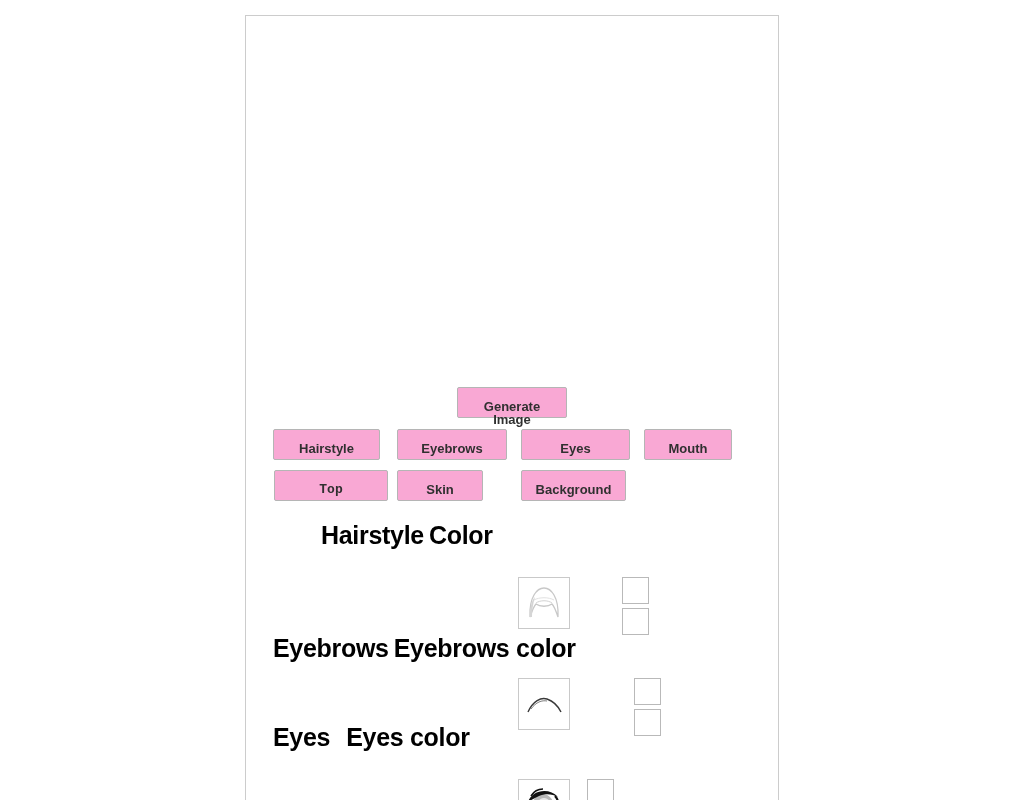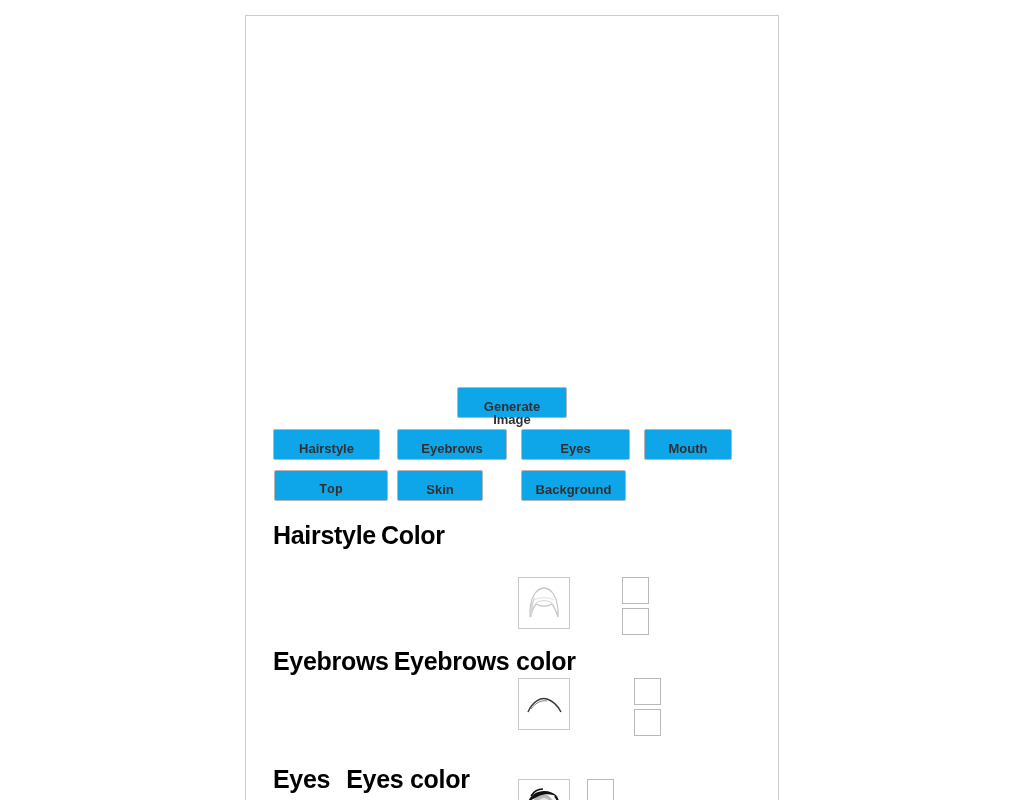--- a/index.html
+++ b/index.html
@@ -47,21 +47,21 @@
     top: 371px;
     width: 532px;
     text-align: center;
   }
 
   button.ui-btn {
     font-family: "Liberation Sans", sans-serif;
     font-size: 13px;
     font-weight: bold;
     color: #303030;
-    background: #0ea5e9;
+    background: #f9a8d4;
     border: 1px solid #b5b5b5;
     border-radius: 2px;
     padding: 12px;
     cursor: pointer;
     box-sizing: border-box;
     line-height: 1;
     text-align: center;
   }
 
   #btn-generate {
@@ -118,31 +118,31 @@
     width: 27px;
     height: 27px;
     border: 1px solid #b9b9b9;
     background: #ffffff;
     box-sizing: border-box;
     cursor: pointer;
     margin-bottom: 4px;
   }
 
   
-  #sec-hairstyle .section-heads { top: 505px; }
+  #sec-hairstyle .section-heads { top: 505px; margin-left: 48px; }
   #sec-hairstyle .head-2 { margin-left: 5px; }
   #sec-hairstyle .thumb-box { left: 272px; top: 561px; }
   #sec-hairstyle .swatch-col { left: 376px; top: 561px; }
 
-  #sec-eyebrows .section-heads { top: 631px; text-align: center; }
+  #sec-eyebrows .section-heads { top: 618px; text-align: center; }
   #sec-eyebrows .head-2 { margin-left: 5px; }
   #sec-eyebrows .thumb-box { left: 272px; top: 662px; }
   #sec-eyebrows .swatch-col { left: 388px; top: 662px; }
 
-  #sec-eyes .section-heads { top: 749px; }
+  #sec-eyes .section-heads { top: 707px; }
   #sec-eyes .head-2 { margin-left: 16px; }
   #sec-eyes .thumb-box { left: 272px; top: 763px; }
   #sec-eyes .swatch-col { left: 341px; top: 763px; }
 
   
   .sec-abs { position: absolute; left: 0; top: 0; width: 532px; height: 800px; }
 </style>
 </head>
 <body>
 

